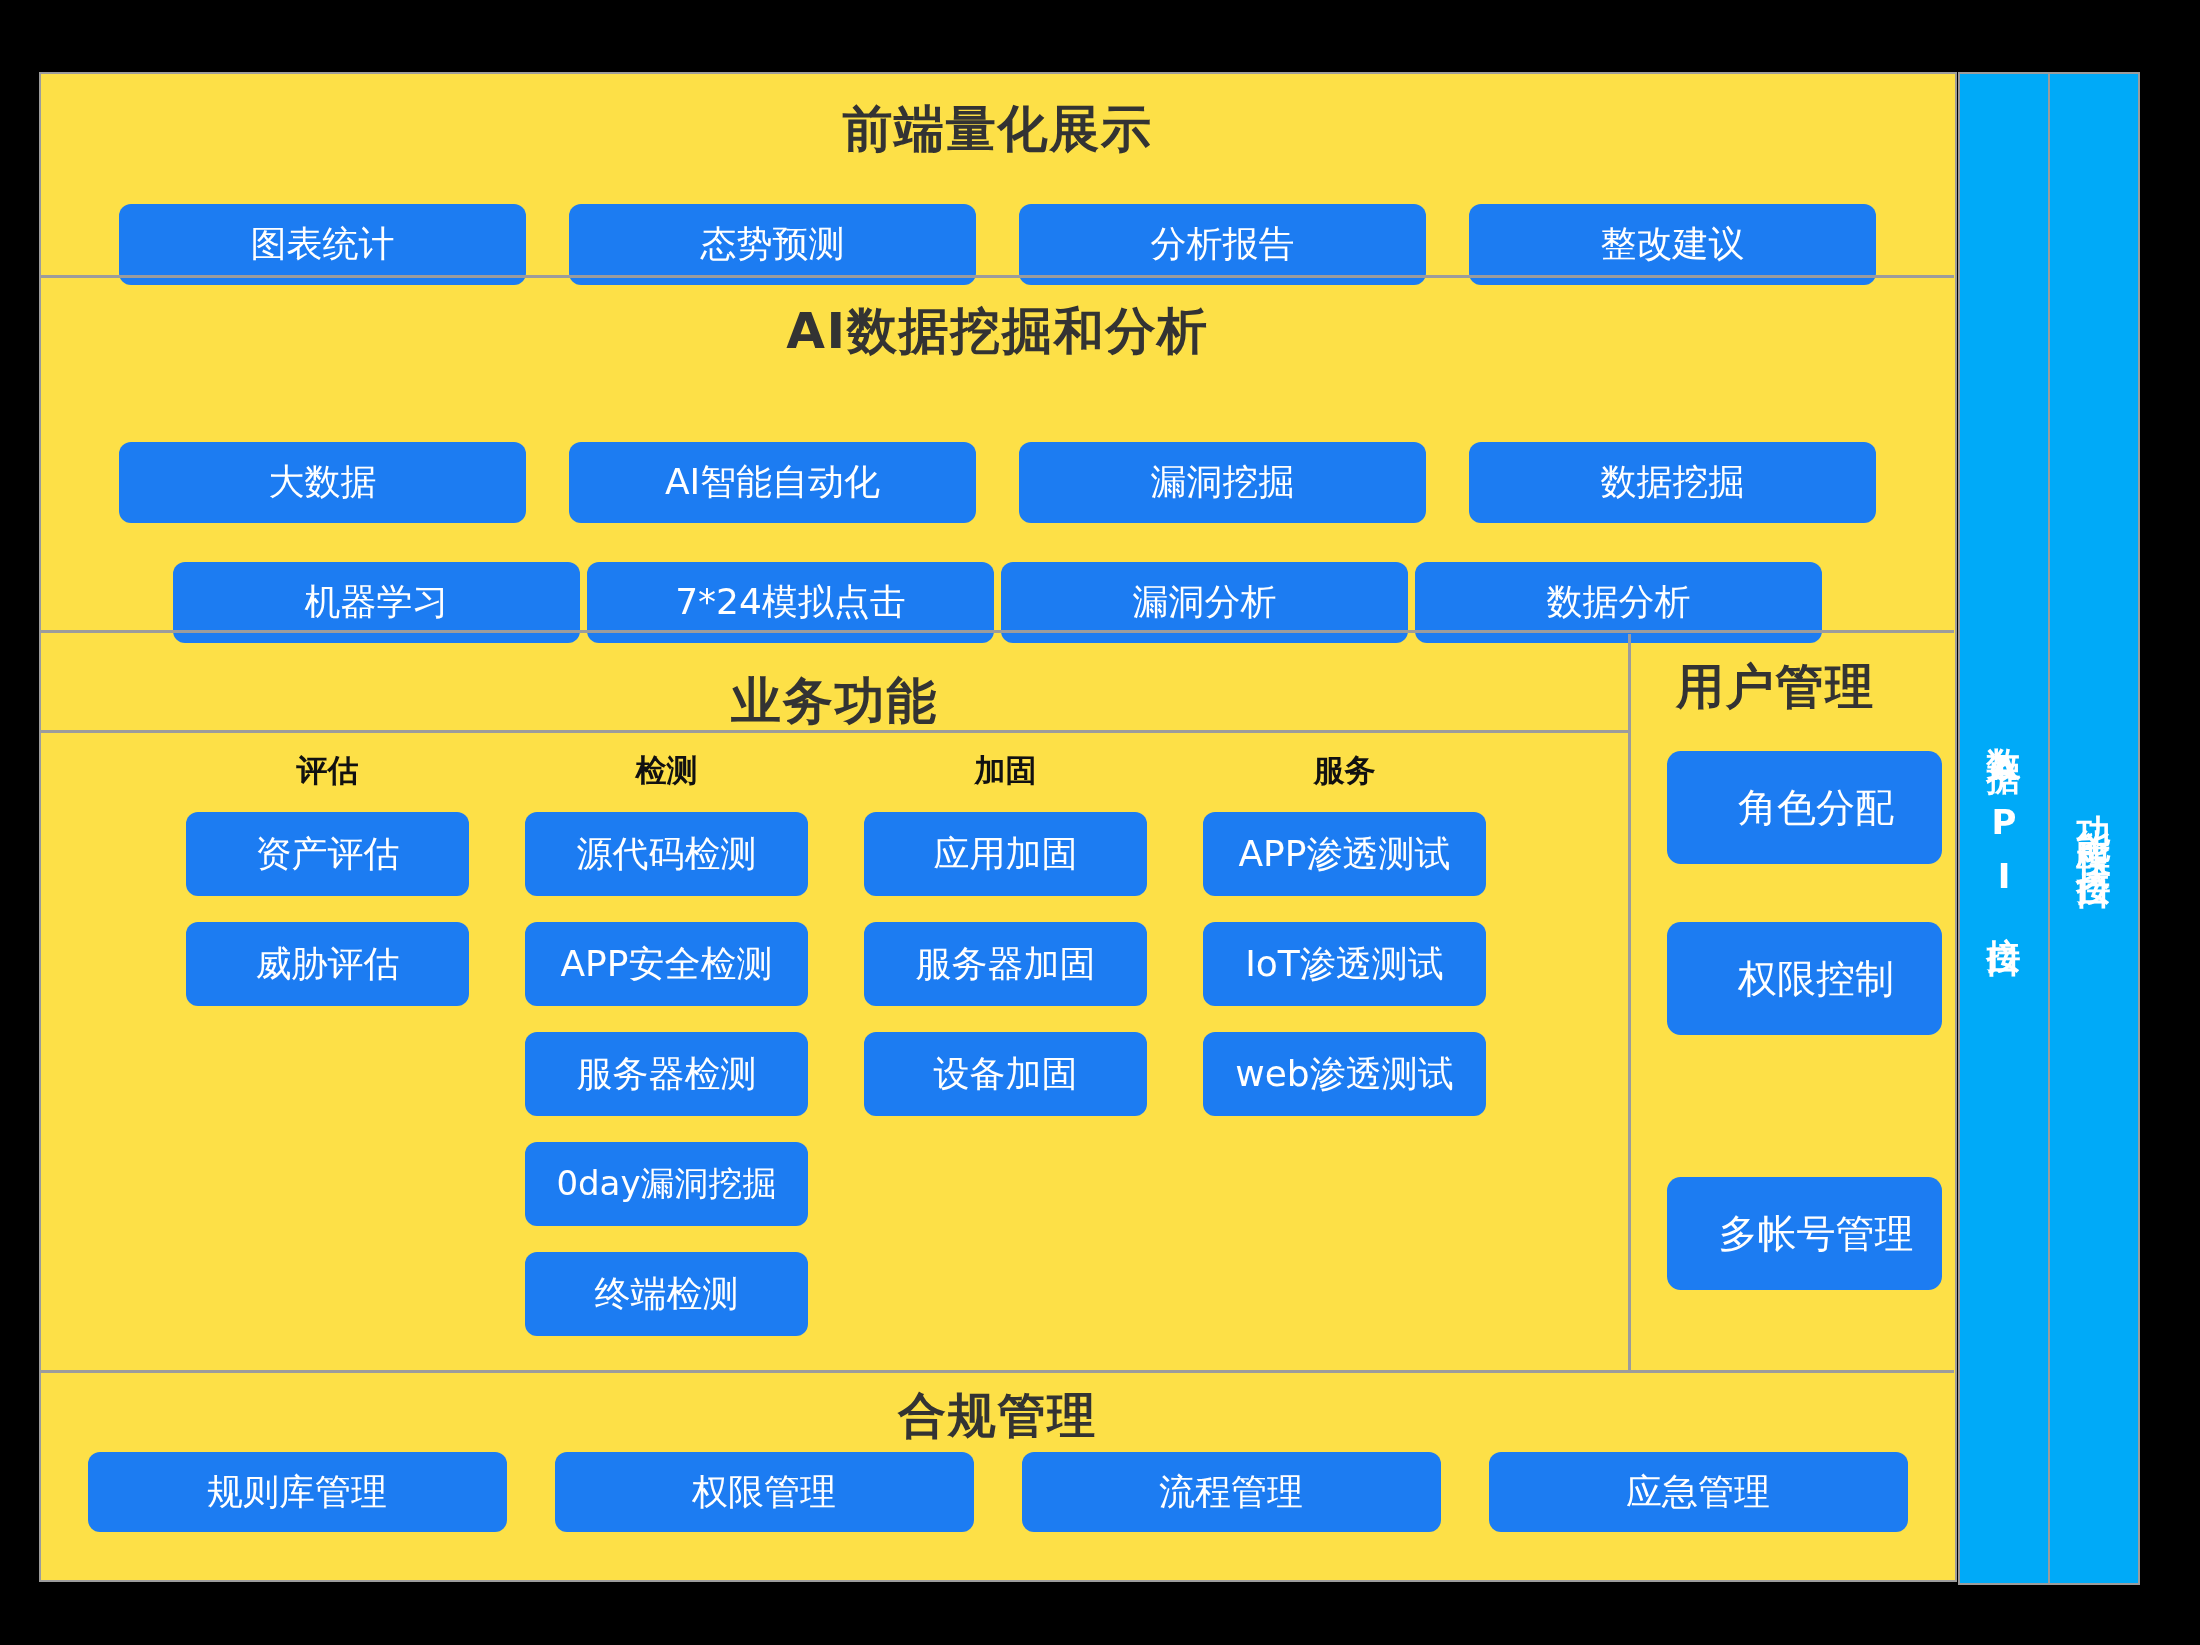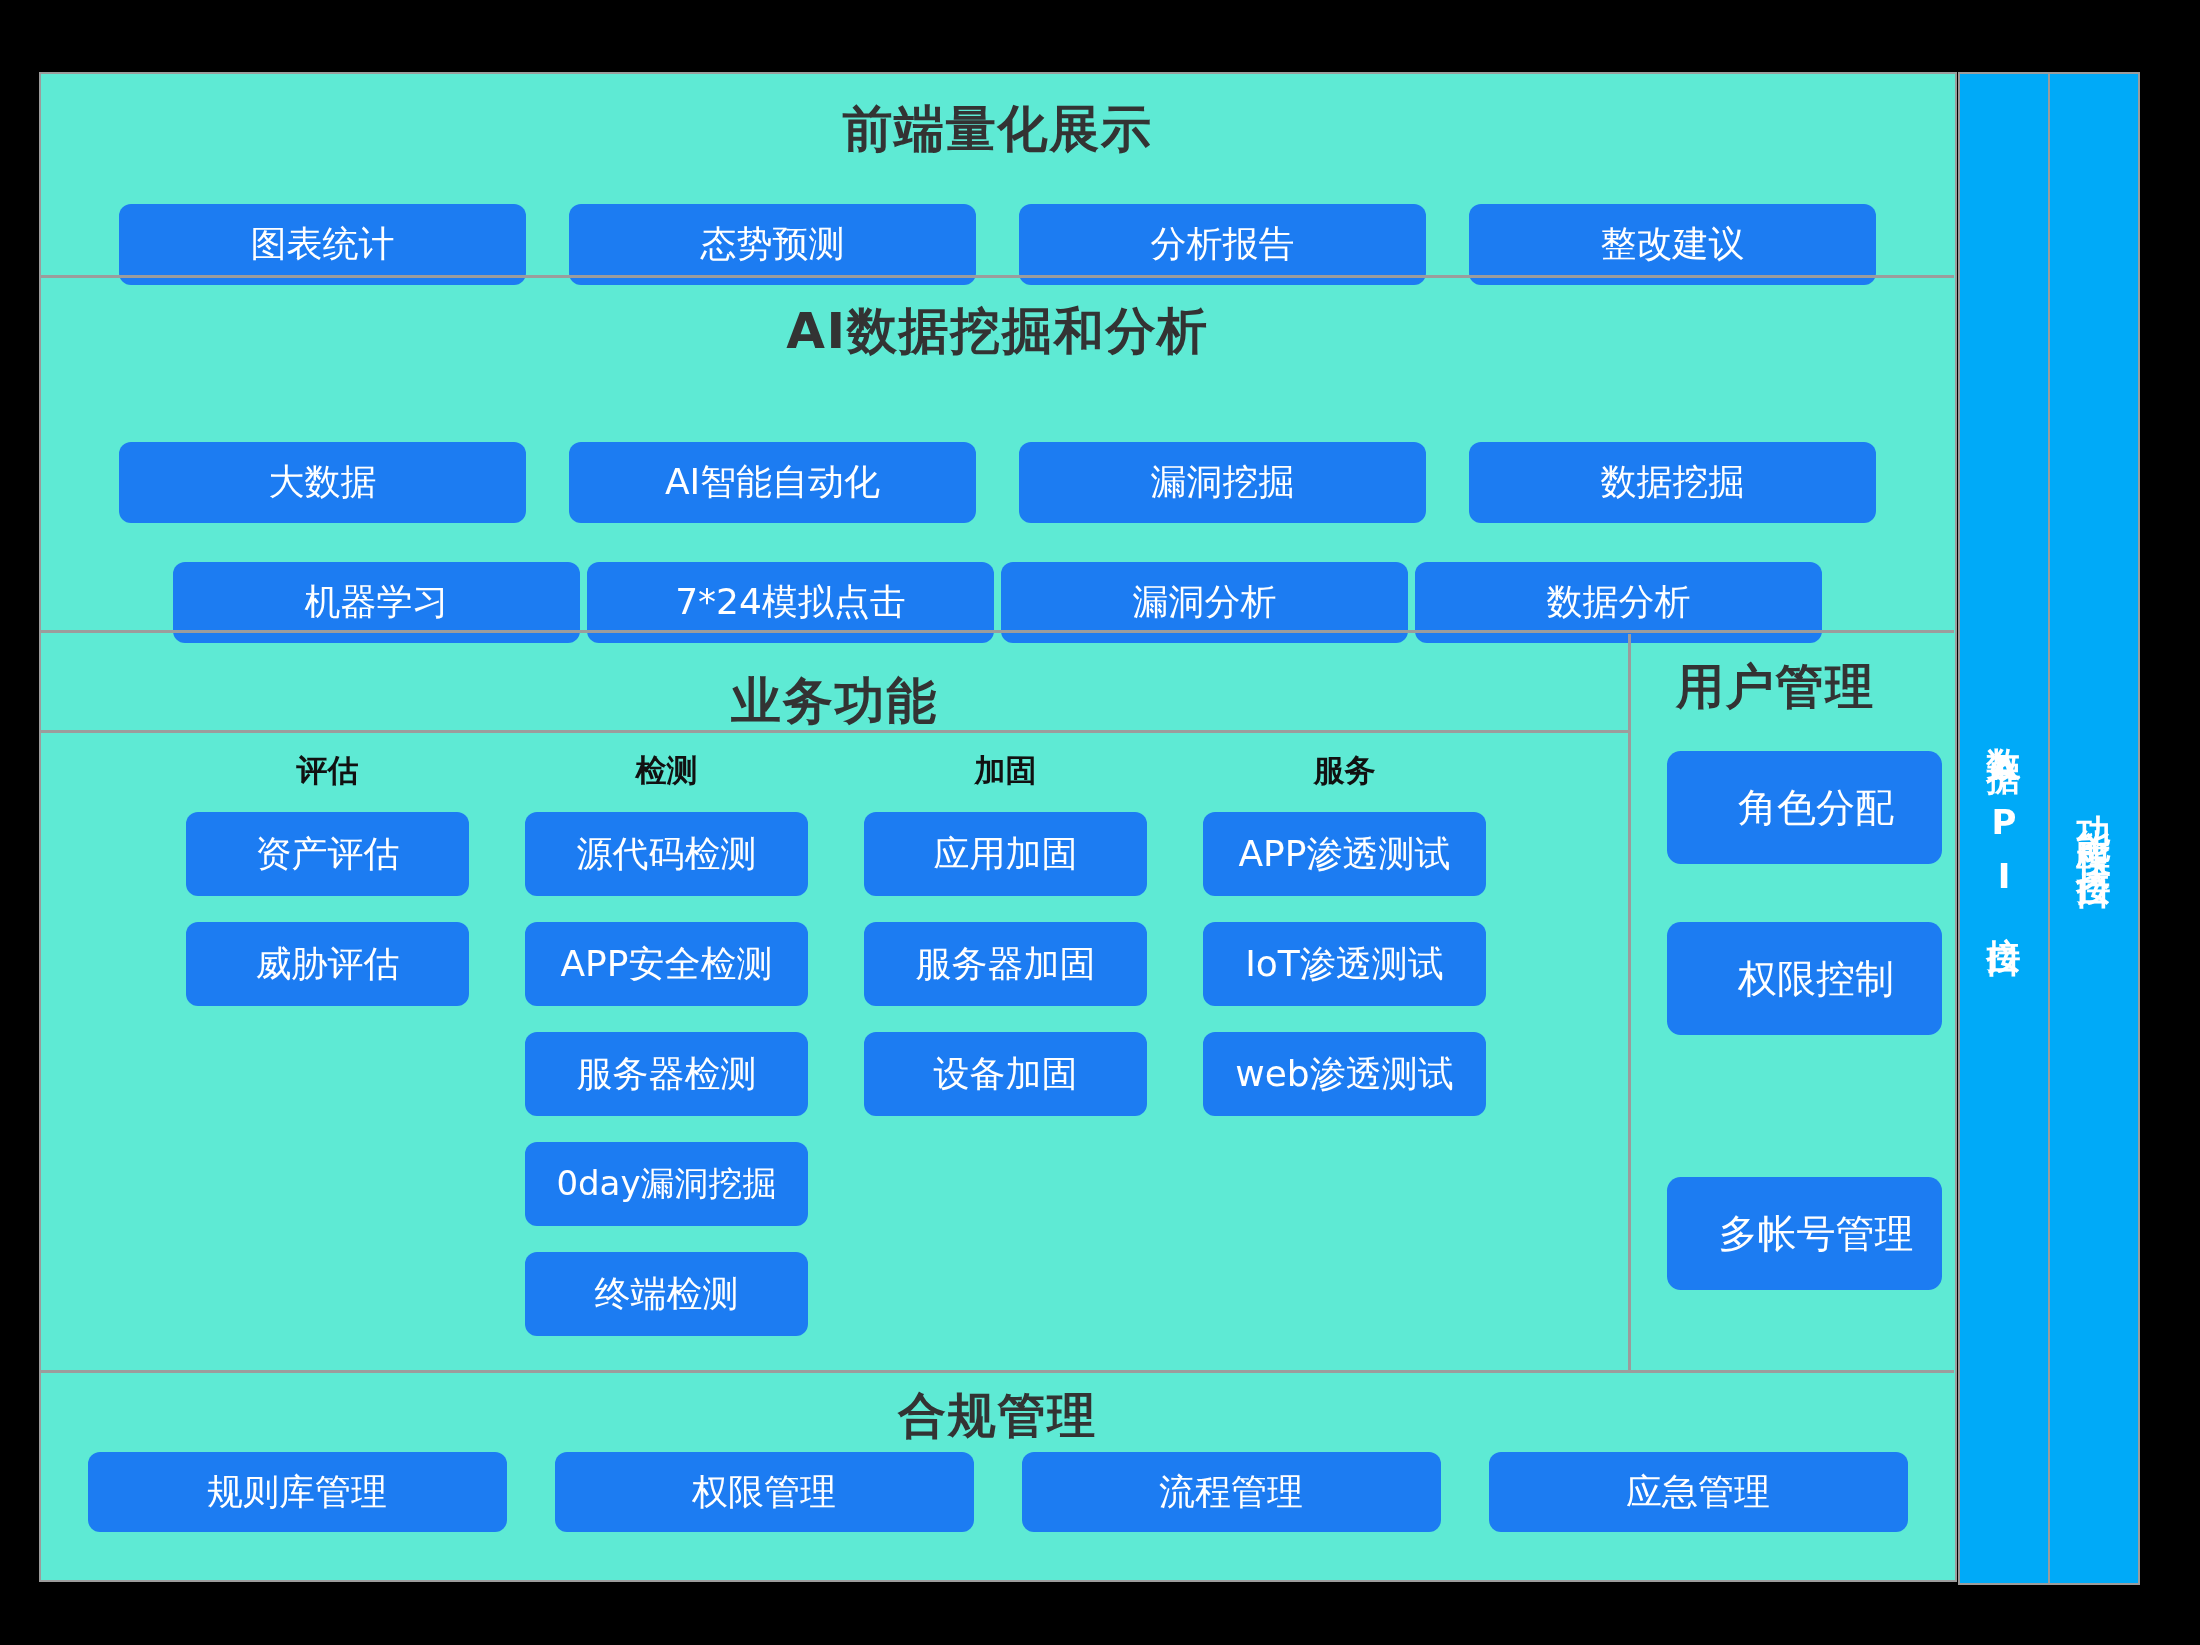--- a/index.html
+++ b/index.html
@@ -6,21 +6,21 @@
   body {
     width:2201px; height:1645px;
     background:#000;
     position:relative;
     font-family:"DejaVu Sans","Liberation Sans",sans-serif;
     overflow:hidden;
   }
   .panel {
     position:absolute; left:39px; top:72px;
     width:1918px; height:1510px;
-    background:#5eead4;
+    background:#fde047;
     border:2.6px solid #9c9c9c;
     box-sizing:border-box;
   }
   .section { position:absolute; left:0; width:1913px; }
   .sec-title {
     position:absolute; left:0; width:100%;
     text-align:center;
     font-size:50px; font-weight:bold; color:#333;
     letter-spacing:1.7px;
   }

